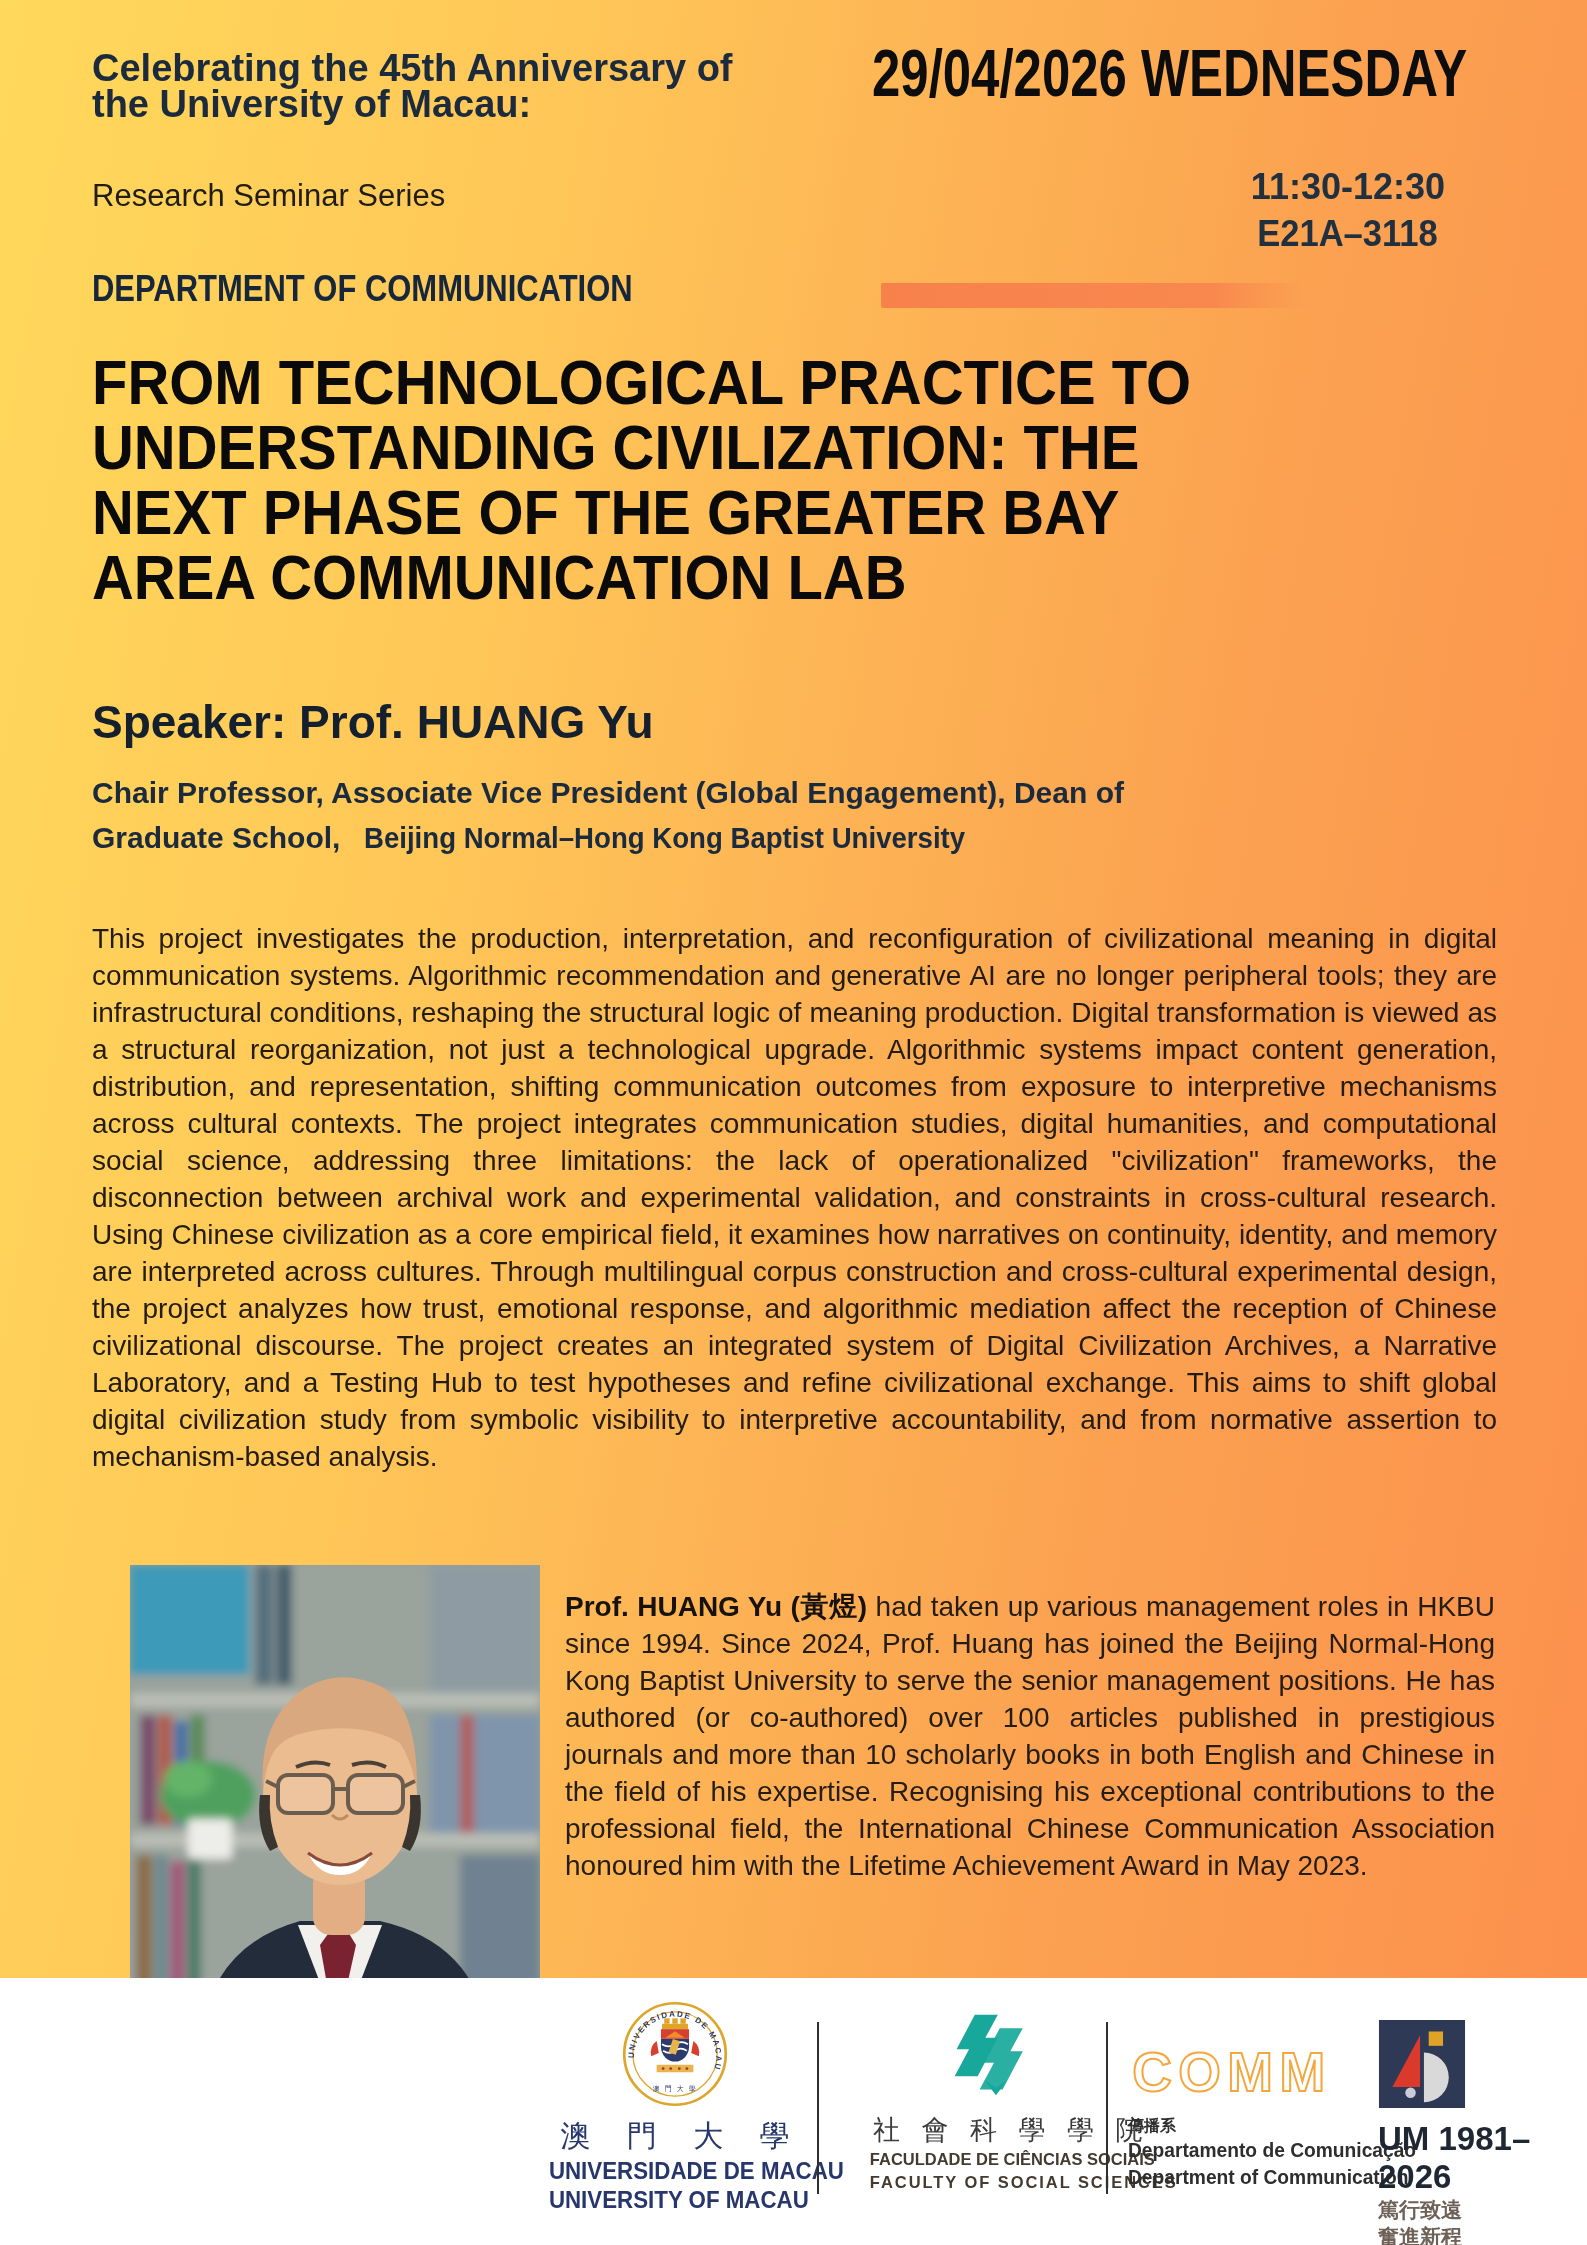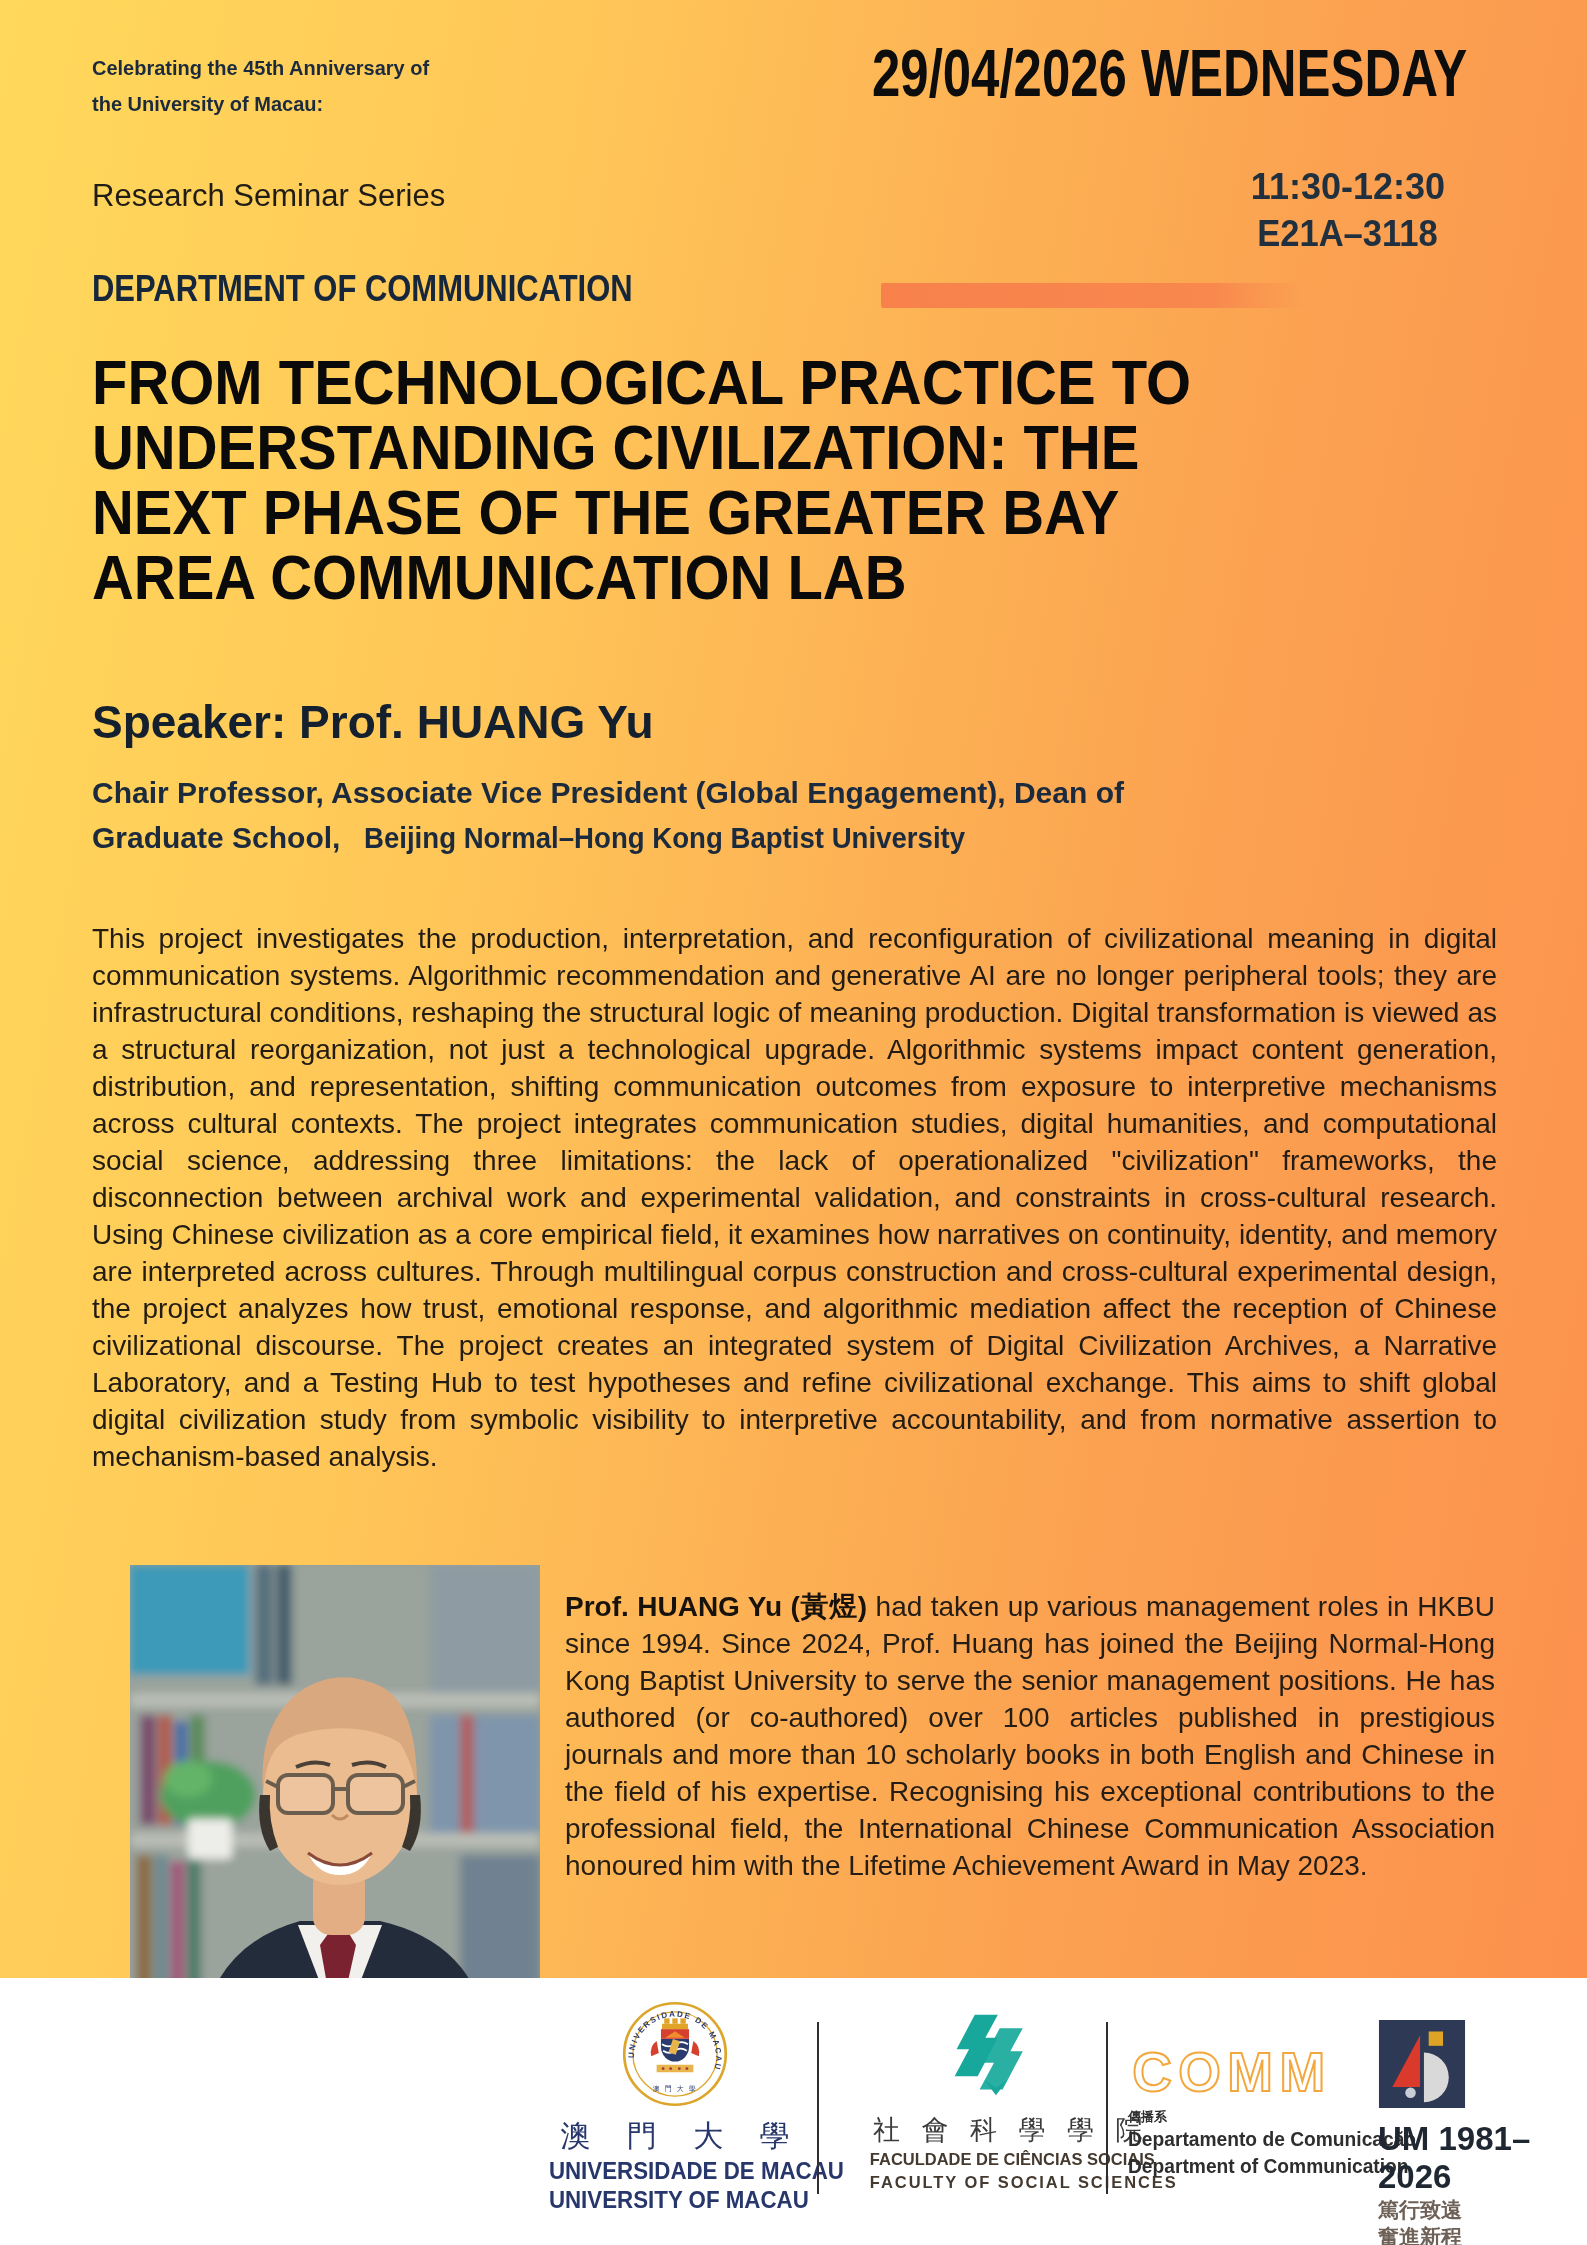--- a/index.html
+++ b/index.html
@@ -6,21 +6,21 @@
   #poster{
     position:relative;
     width:1587px;height:2245px;
     margin:0 auto;
     background:linear-gradient(100deg,#FFD95B 0%,#FFC658 30%,#FBA251 68%,#FC8F4C 100%);
     font-family:"Liberation Sans",sans-serif;
     overflow:hidden;
   }
   .abs{position:absolute;}
   
-  .anniv{left:92px;top:50px;font-size:20px;font-weight:bold;line-height:36px;color:#1B2A3C;}
+  .anniv{left:92px;top:50px;font-size:38px;font-weight:bold;line-height:36px;color:#1B2A3C;}
   .series{left:92px;top:178px;font-size:31px;color:#201C16;}
   .date-block{left:872px;top:34px;font-size:67px;font-weight:bold;color:#0D0D0D;
     transform:scaleX(0.76);transform-origin:0 0;white-space:nowrap;letter-spacing:0px;}
   .time-room{left:1085px;top:163px;width:360px;text-align:right;font-size:36px;font-weight:bold;color:#20303F;line-height:47px;}
   .room-line{transform:scaleX(0.96);transform-origin:50% 0;}
   .dept{left:92px;top:268px;font-size:36px;font-weight:bold;color:#16273C;
     transform:scaleX(0.86);transform-origin:0 0;white-space:nowrap;}
   .dept-bar{left:881px;top:283px;width:424px;height:25px;border-radius:2px;
     background:linear-gradient(to right,#F8814B 0%,#F8884E 78%,rgba(248,140,80,0) 100%);}
   
@@ -45,21 +45,21 @@
   .um-group{left:545px;top:2000px;width:260px;}
   .um-cn{font-size:30px;letter-spacing:14px;color:#27366B;margin-top:4px;white-space:nowrap;text-indent:14px;}
   .um-pt,.um-en{font-size:23px;font-weight:bold;color:#27366B;transform:scaleX(0.97);transform-origin:50% 0;white-space:nowrap;line-height:29px;}
   .vdiv{width:2px;height:172px;background:#2F2F2F;top:2022px;}
   .d1{left:817px;} .d2{left:1106px;}
   .fss-group{left:838px;top:2012px;width:255px;margin-left:28px;}
   .fss-cn{font-size:27px;letter-spacing:7px;color:#3B3B3B;margin-top:8px;white-space:nowrap;text-indent:7px;}
   .fss-pt{font-size:17px;font-weight:bold;color:#453A2F;white-space:nowrap;line-height:23px;transform:scaleX(0.97);transform-origin:50% 0;}
   .fss-en{font-size:17px;font-weight:bold;color:#453A2F;letter-spacing:2px;white-space:nowrap;line-height:23px;transform:scaleX(0.97);transform-origin:50% 0;}
   .comm-group{left:1128px;top:2040px;width:250px;text-align:left;}
-  .comm-cn{font-size:13px;color:#2E2E2E;font-weight:bold;font-family:Liberation Mono, monospace;}
+  .comm-cn{font-size:16px;color:#2E2E2E;margin-top:8px;font-weight:bold;font-family:Liberation Mono, monospace;}
   .comm-pt,.comm-en{font-size:20px;color:#2E2E2E;font-weight:bold;line-height:27px;transform:scaleX(0.96);transform-origin:0 0;white-space:nowrap;}
   .um45-group{left:1378px;top:2020px;width:200px;text-align:left;}
   .um45-title{font-size:33px;font-weight:bold;color:#1F2733;margin-top:8px;}
   .um45-cn{font-size:21px;color:#6E6157;line-height:27px;font-weight:bold;}
   .um45-en{font-size:22px;color:#8A8A8A;line-height:28px;}
 </style>
 </head>
 <body>
 
 <div id="poster">

